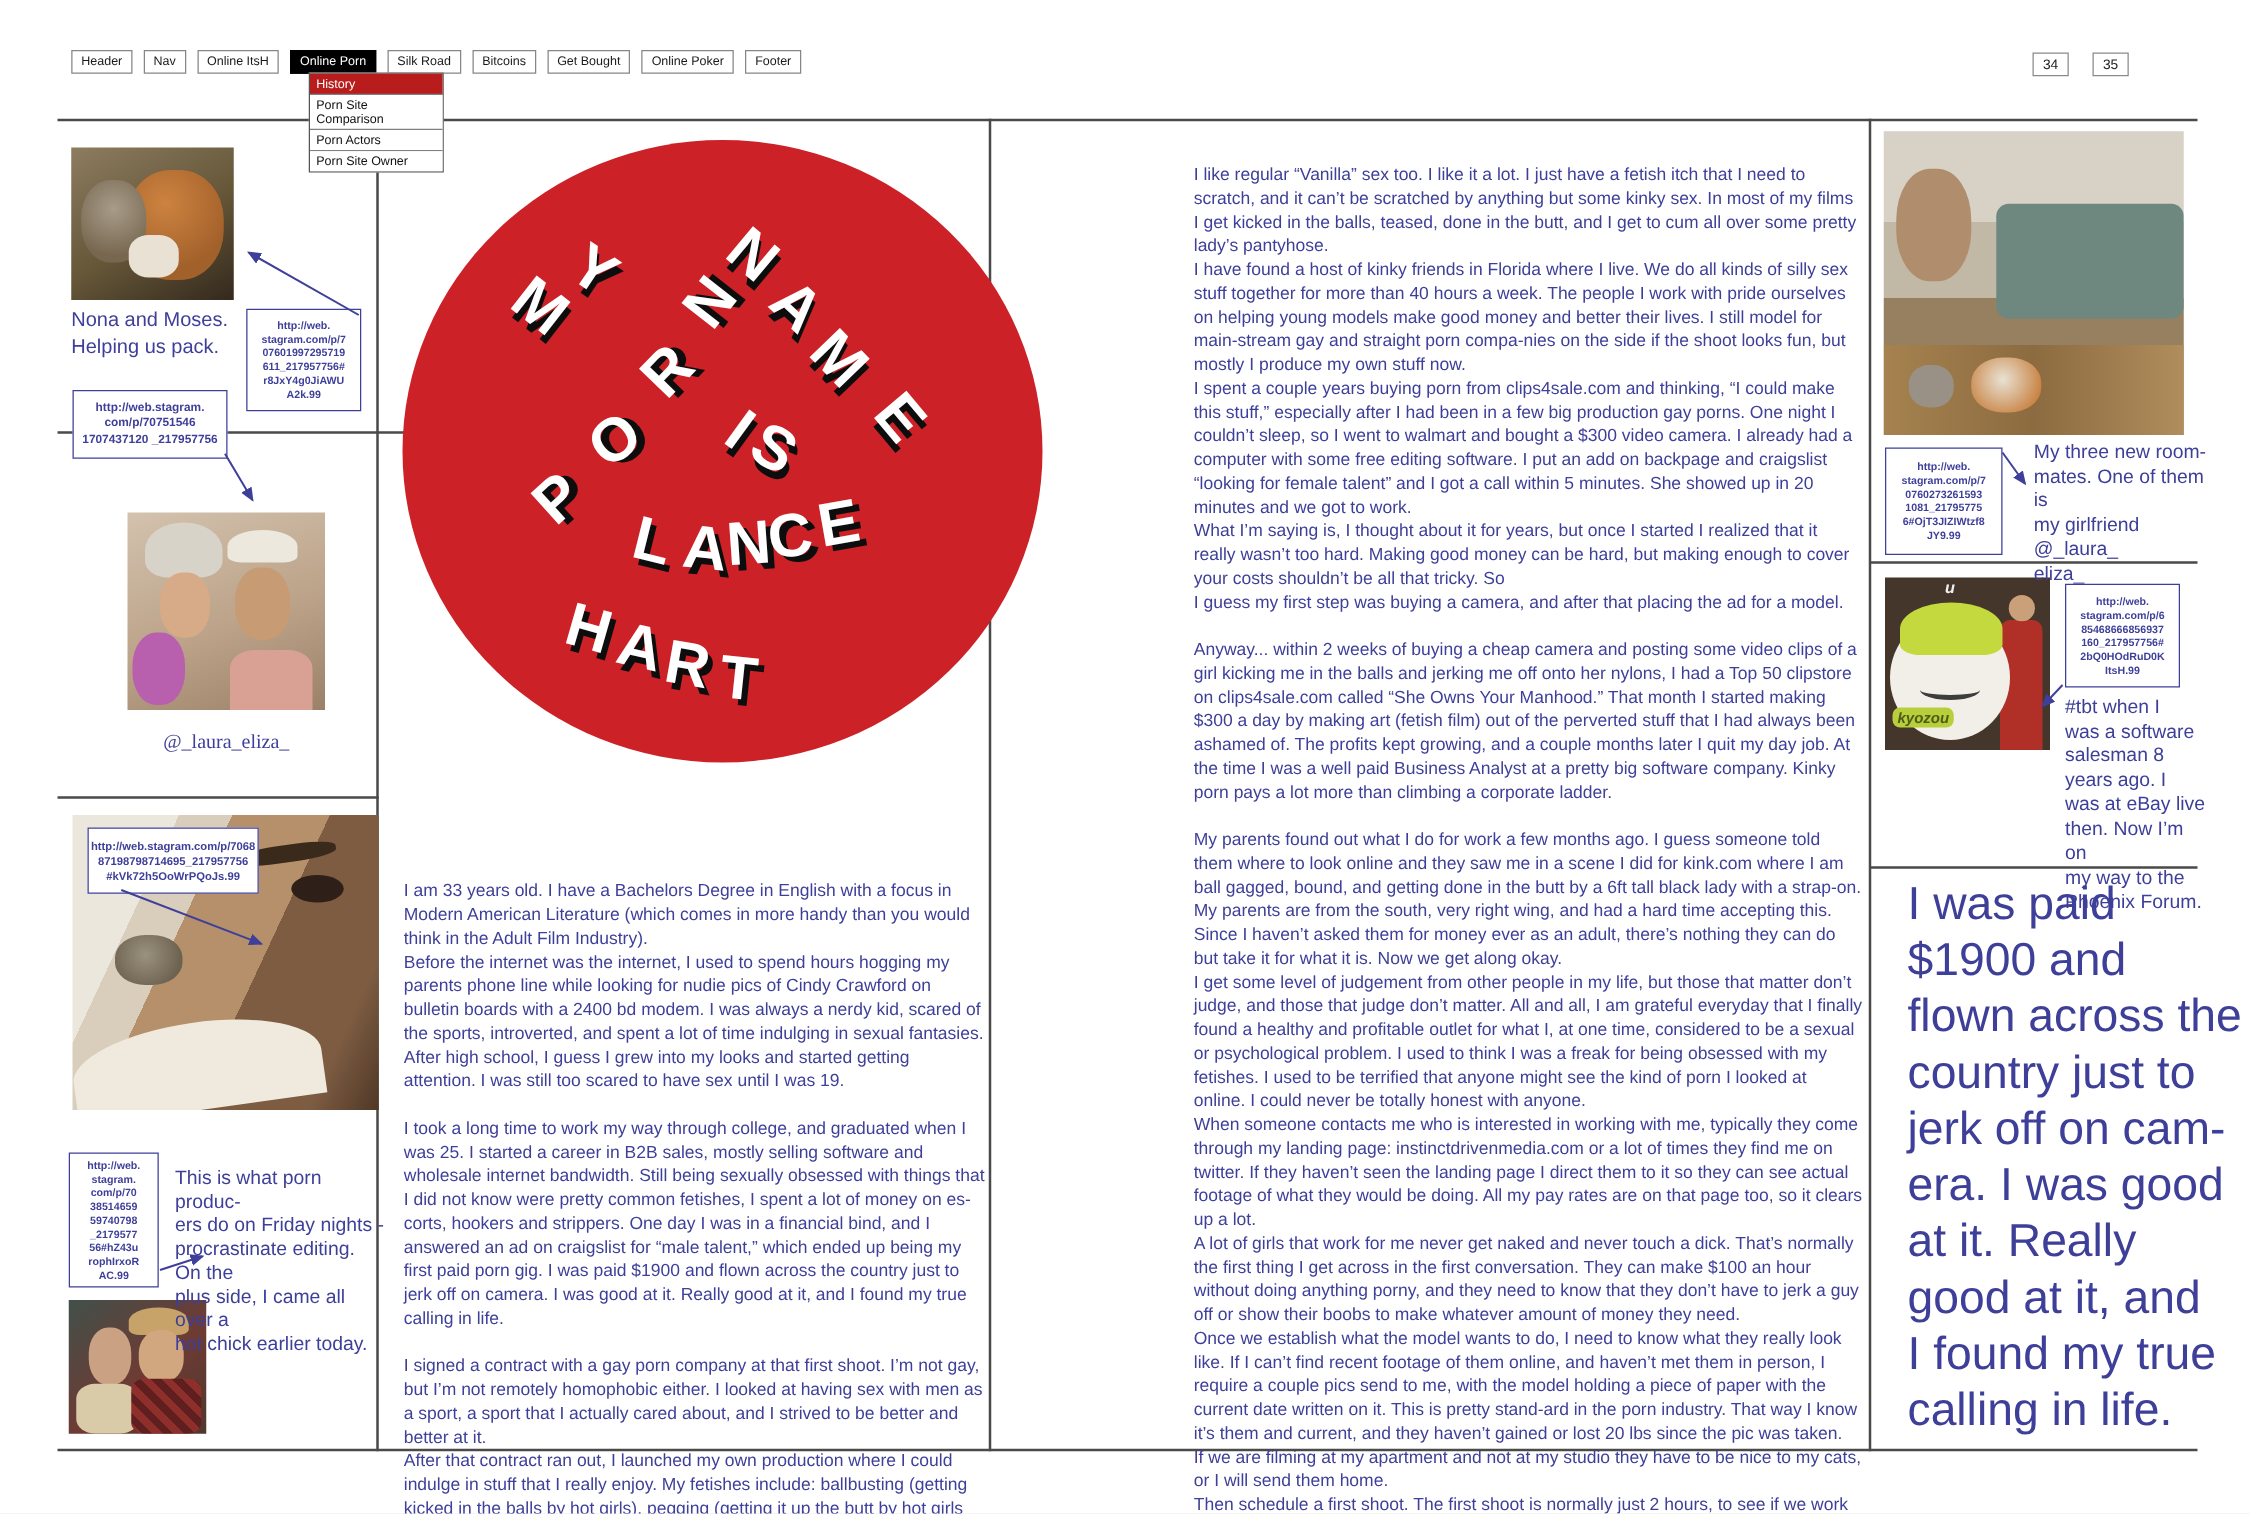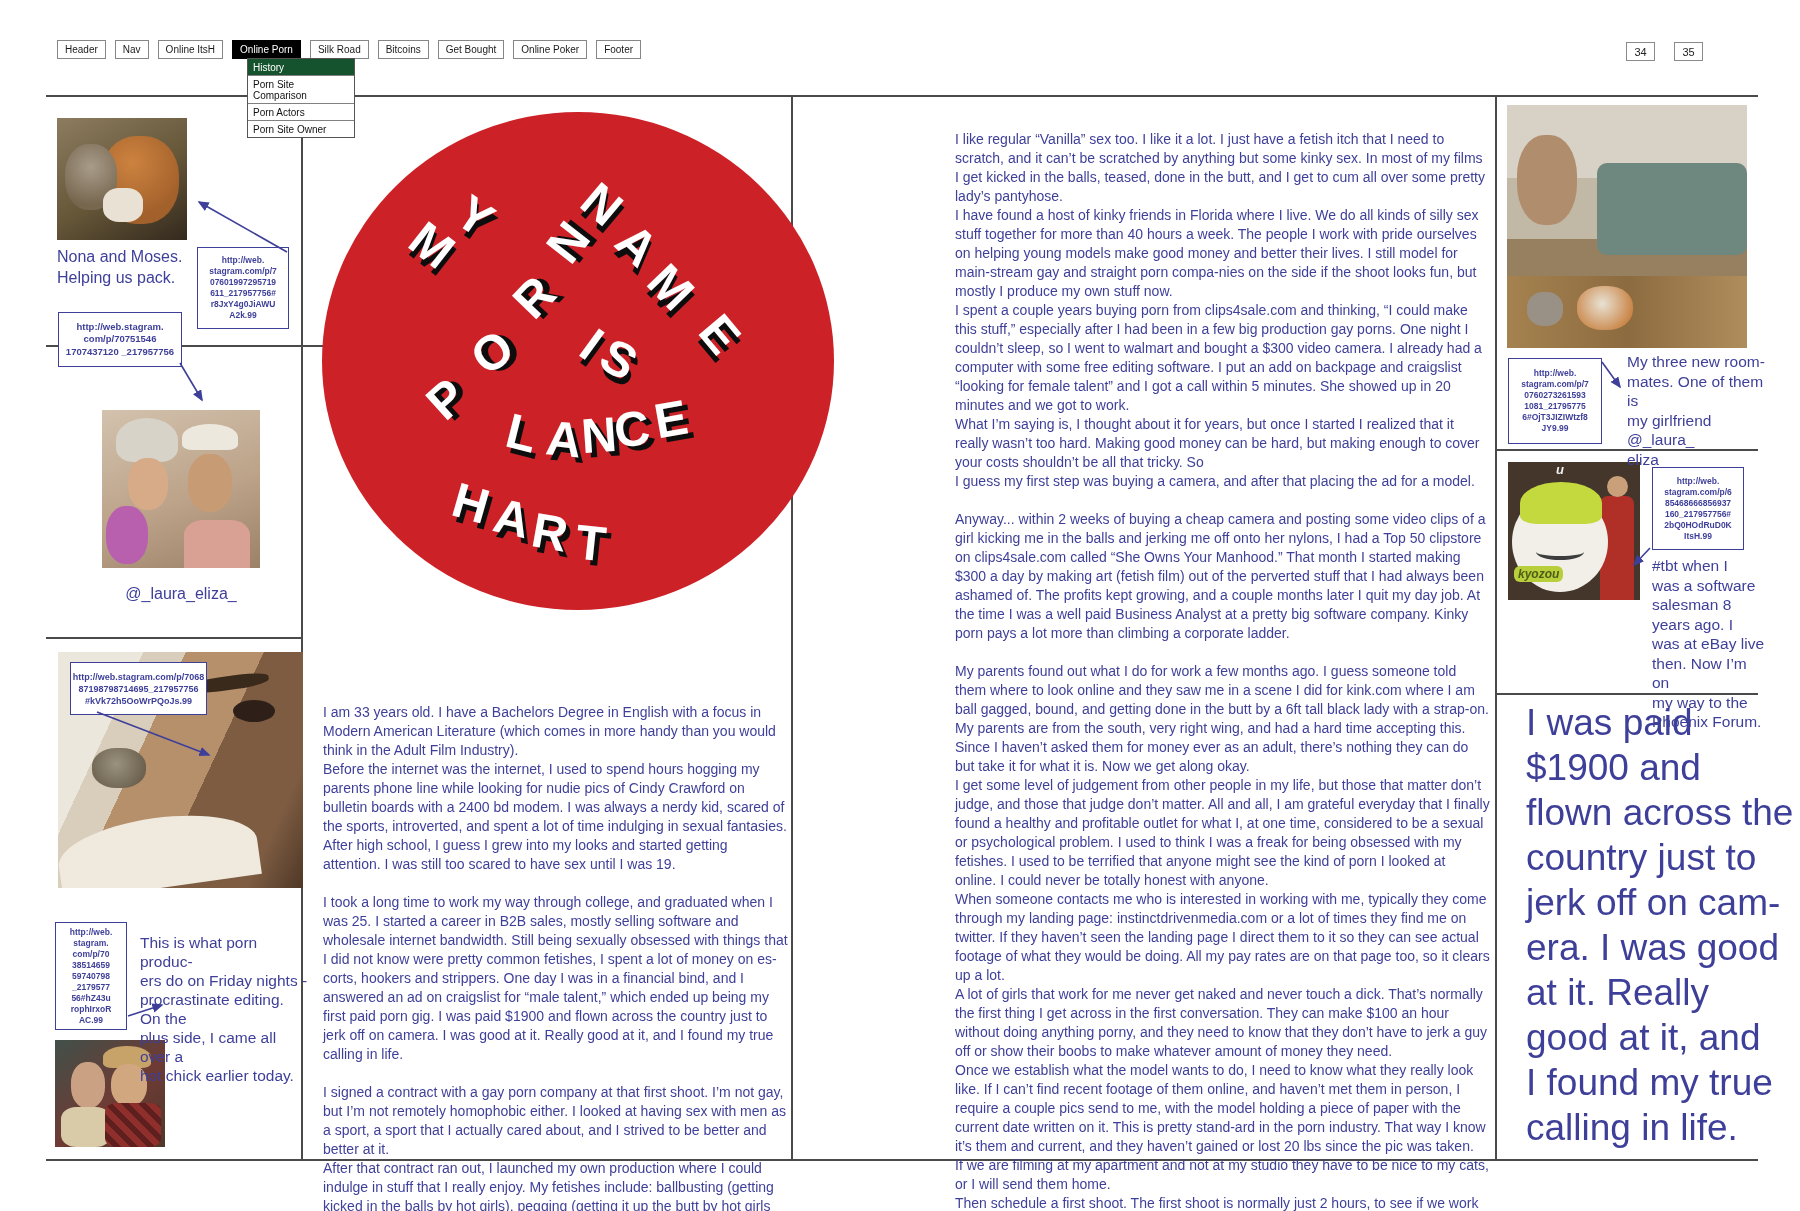--- a/index.html
+++ b/index.html
@@ -20,21 +20,21 @@
   
   .nav{position:absolute;left:57px;top:40px;display:flex;gap:9px;z-index:6;}
   .tab{border:1.5px solid #868686;background:#fff;color:#1a1a1a;font-size:10px;
        padding:3px 7px;white-space:nowrap;cursor:pointer;}
   .tab.active{background:#000;color:#fff;border-color:#000;}
   .dropdown{position:absolute;top:58px;left:206px;width:106px;z-index:6;background:#fff;
             border:1px solid #555;}
   .dd-item{font-size:10px;padding:2.5px 5px;border-bottom:1px solid #808080;color:#111;
            background:#fff;cursor:pointer;}
   .dd-item:last-child{border-bottom:none;}
-  .dd-item.active{background:#14532d;color:#fff;}
+  .dd-item.active{background:#b91c1c;color:#fff;}
   .pagenums{position:absolute;left:1626px;top:42px;display:flex;gap:19px;z-index:6;}
   .pn{border:1.5px solid #8a8a8a;font-size:11px;min-width:27px;height:17px;display:flex;
       align-items:center;justify-content:center;color:#222;background:#fff;cursor:pointer;}
 
   
   .photo{position:absolute;z-index:2;overflow:hidden;}
   .shape{position:absolute;}
   #ph-cats{left:57px;top:118px;width:130px;height:122px;
      background:linear-gradient(150deg,#8d7c60,#655638 55%,#33291d);}
   #ph-couple{left:102px;top:410px;width:158px;height:158px;
@@ -54,21 +54,21 @@
   #lb-cats{left:197px;top:247px;width:90px;height:80px;font-size:8.5px;line-height:11px;}
   #lb-couple{left:58px;top:312px;width:122px;height:53px;font-size:9.5px;line-height:12.5px;}
   #lb-selfie{left:70px;top:662px;width:135px;height:51px;font-size:9px;line-height:12px;}
   #lb-friday{left:55px;top:922px;width:70px;height:106px;font-size:8.5px;line-height:11px;}
   #lb-room{left:1508px;top:358px;width:92px;height:84px;font-size:8.5px;line-height:11px;}
   #lb-mascot{left:1652px;top:467px;width:90px;height:81px;font-size:8.5px;line-height:11px;}
 
   
   .caption{position:absolute;z-index:3;color:#3e3f99;white-space:pre-line;}
   #cap-nona{left:57px;top:246px;width:150px;font-size:16px;line-height:21px;}
-  #cap-laura{left:100px;top:585px;width:162px;font-size:16px;text-align:center;}
+  #cap-laura{left:100px;top:585px;width:162px;font-size:16px;text-align:center;font-family:Liberation Serif, serif;}
   #cap-friday{left:140px;top:893px;width:168px;font-size:15.5px;line-height:19px;margin-top:40px;}
   #cap-alexis{left:177px;top:1000px;width:122px;font-size:15.5px;line-height:19px;}
   #cap-room{left:1627px;top:352px;width:140px;font-size:15.5px;line-height:19.5px;}
   #cap-tbt{left:1652px;top:556px;width:112px;font-size:15.5px;line-height:19.5px;}
   #quote{left:1515px;top:700px;width:278px;font-size:37px;line-height:45px;z-index:3;margin-left:11px;}
   .bodycol{position:absolute;color:#3e3f99;font-size:14px;line-height:19px;
      white-space:pre-line;z-index:2;}
   #col1{left:323px;top:703px;width:465px;}
   #col2{left:955px;top:130px;width:535px;}
 

